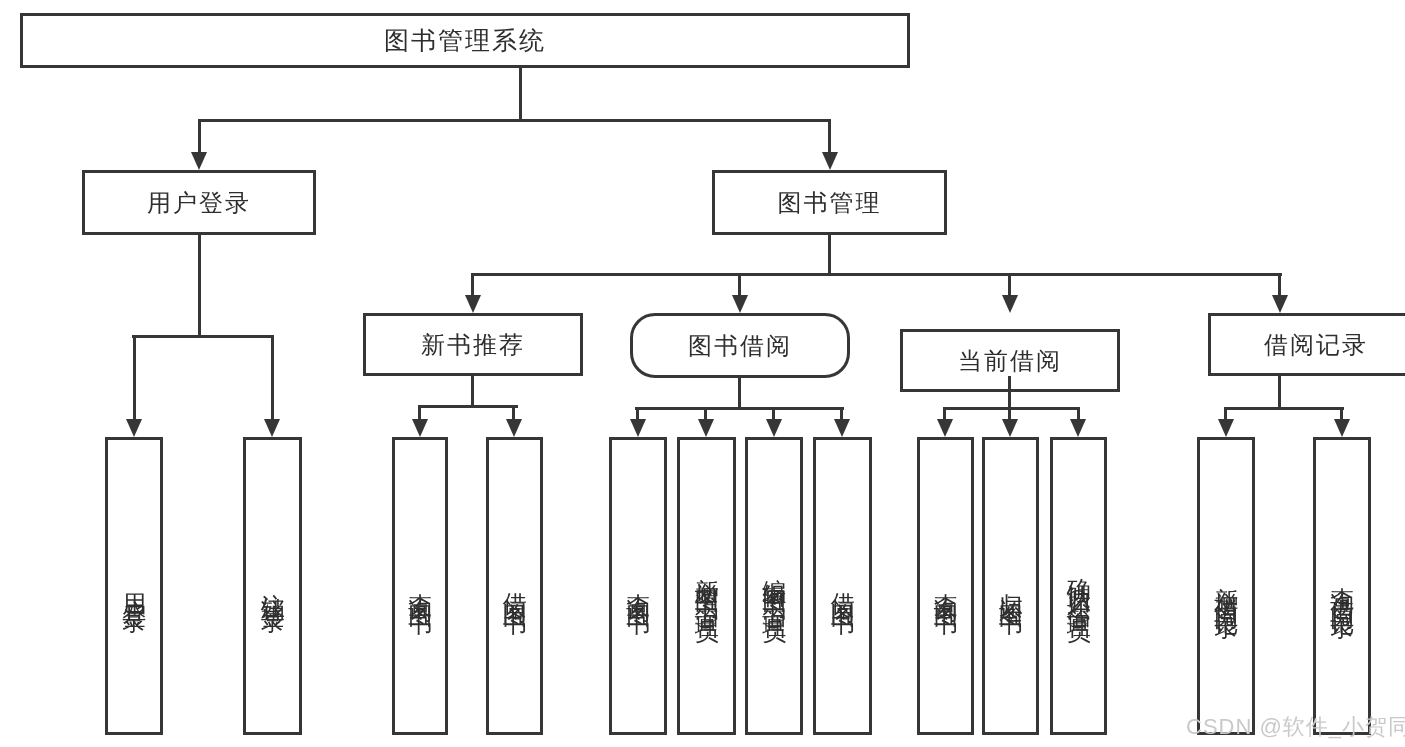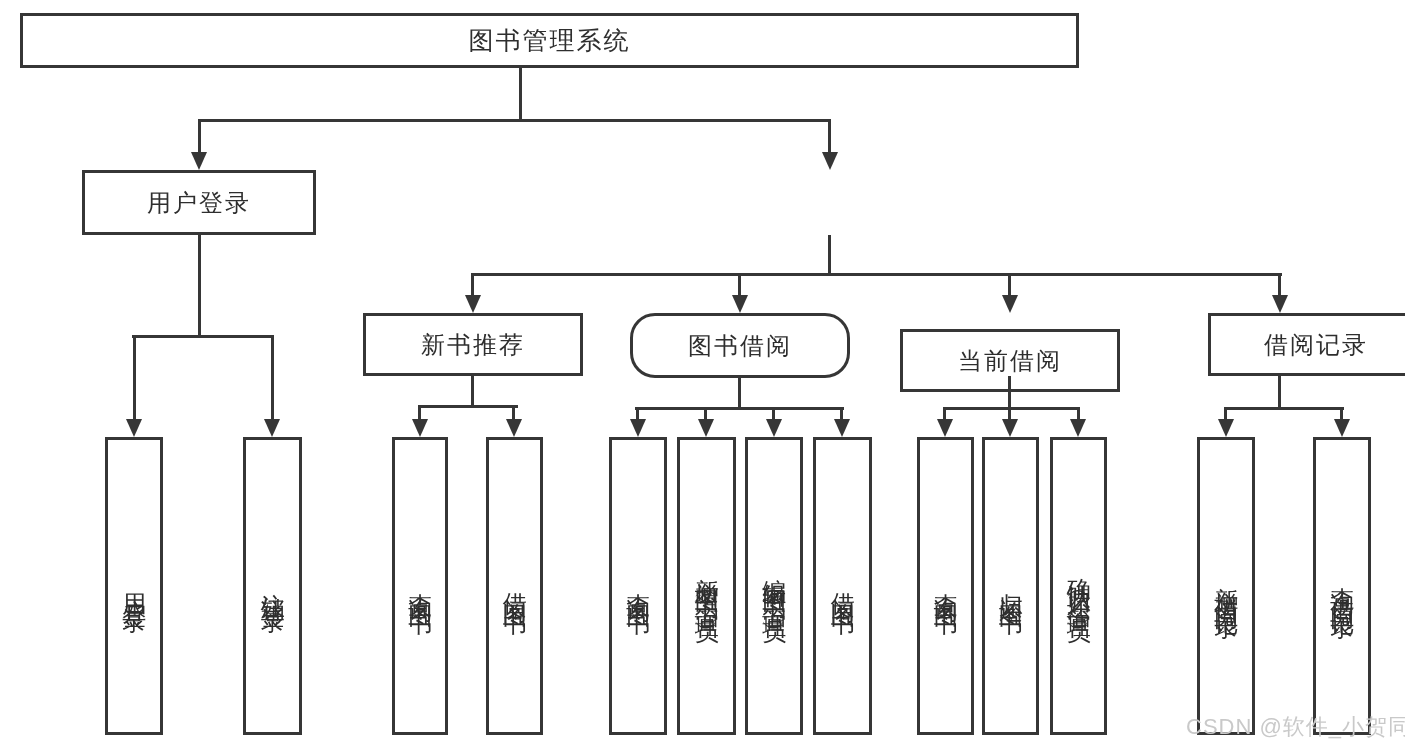--- a/index.html
+++ b/index.html
@@ -59,33 +59,36 @@
     color: #c9c9c9;
     z-index: 5;
     white-space: nowrap;
   }
 </style>
 </head>
 <body>
 
 <div class="canvas">
 
-  <div class="node root-box" style="left:20px; top:13px; width:1059px; height:55px;">
+  <div class="node root-box" style="left:20px; top:13px; width:890px; height:55px;">
     <span>图书管理系统</span>
   </div>
 
   <div class="line" style="left:519px; top:68px;  width:3px;  height:51px;"></div>
   <div class="line" style="left:198px; top:119px; width:633px; height:3px;"></div>
   <div class="line" style="left:198px; top:119px; width:3px;  height:35px;"></div>
   <div class="line" style="left:828px; top:119px; width:3px;  height:35px;"></div>
   <div class="arrow" style="left:191px; top:152px;"></div>
   <div class="arrow" style="left:822px; top:152px;"></div>
 
   <div class="node" style="left:82px; top:170px; width:234px; height:65px;">
     <span>用户登录</span>
+  </div>
+  <div class="node" style="left:712px; top:170px; width:235px; height:65px;">
+    <span>图书管理</span>
   </div>
 
   <div class="line" style="left:198px; top:235px; width:3px;  height:100px;"></div>
   <div class="line" style="left:132px; top:335px; width:142px; height:3px;"></div>
   <div class="line" style="left:133px; top:335px; width:3px;  height:86px;"></div>
   <div class="line" style="left:271px; top:335px; width:3px;  height:86px;"></div>
   <div class="arrow" style="left:126px; top:419px;"></div>
   <div class="arrow" style="left:264px; top:419px;"></div>
 
   <div class="line" style="left:828px; top:235px; width:3px;  height:38px;"></div>

